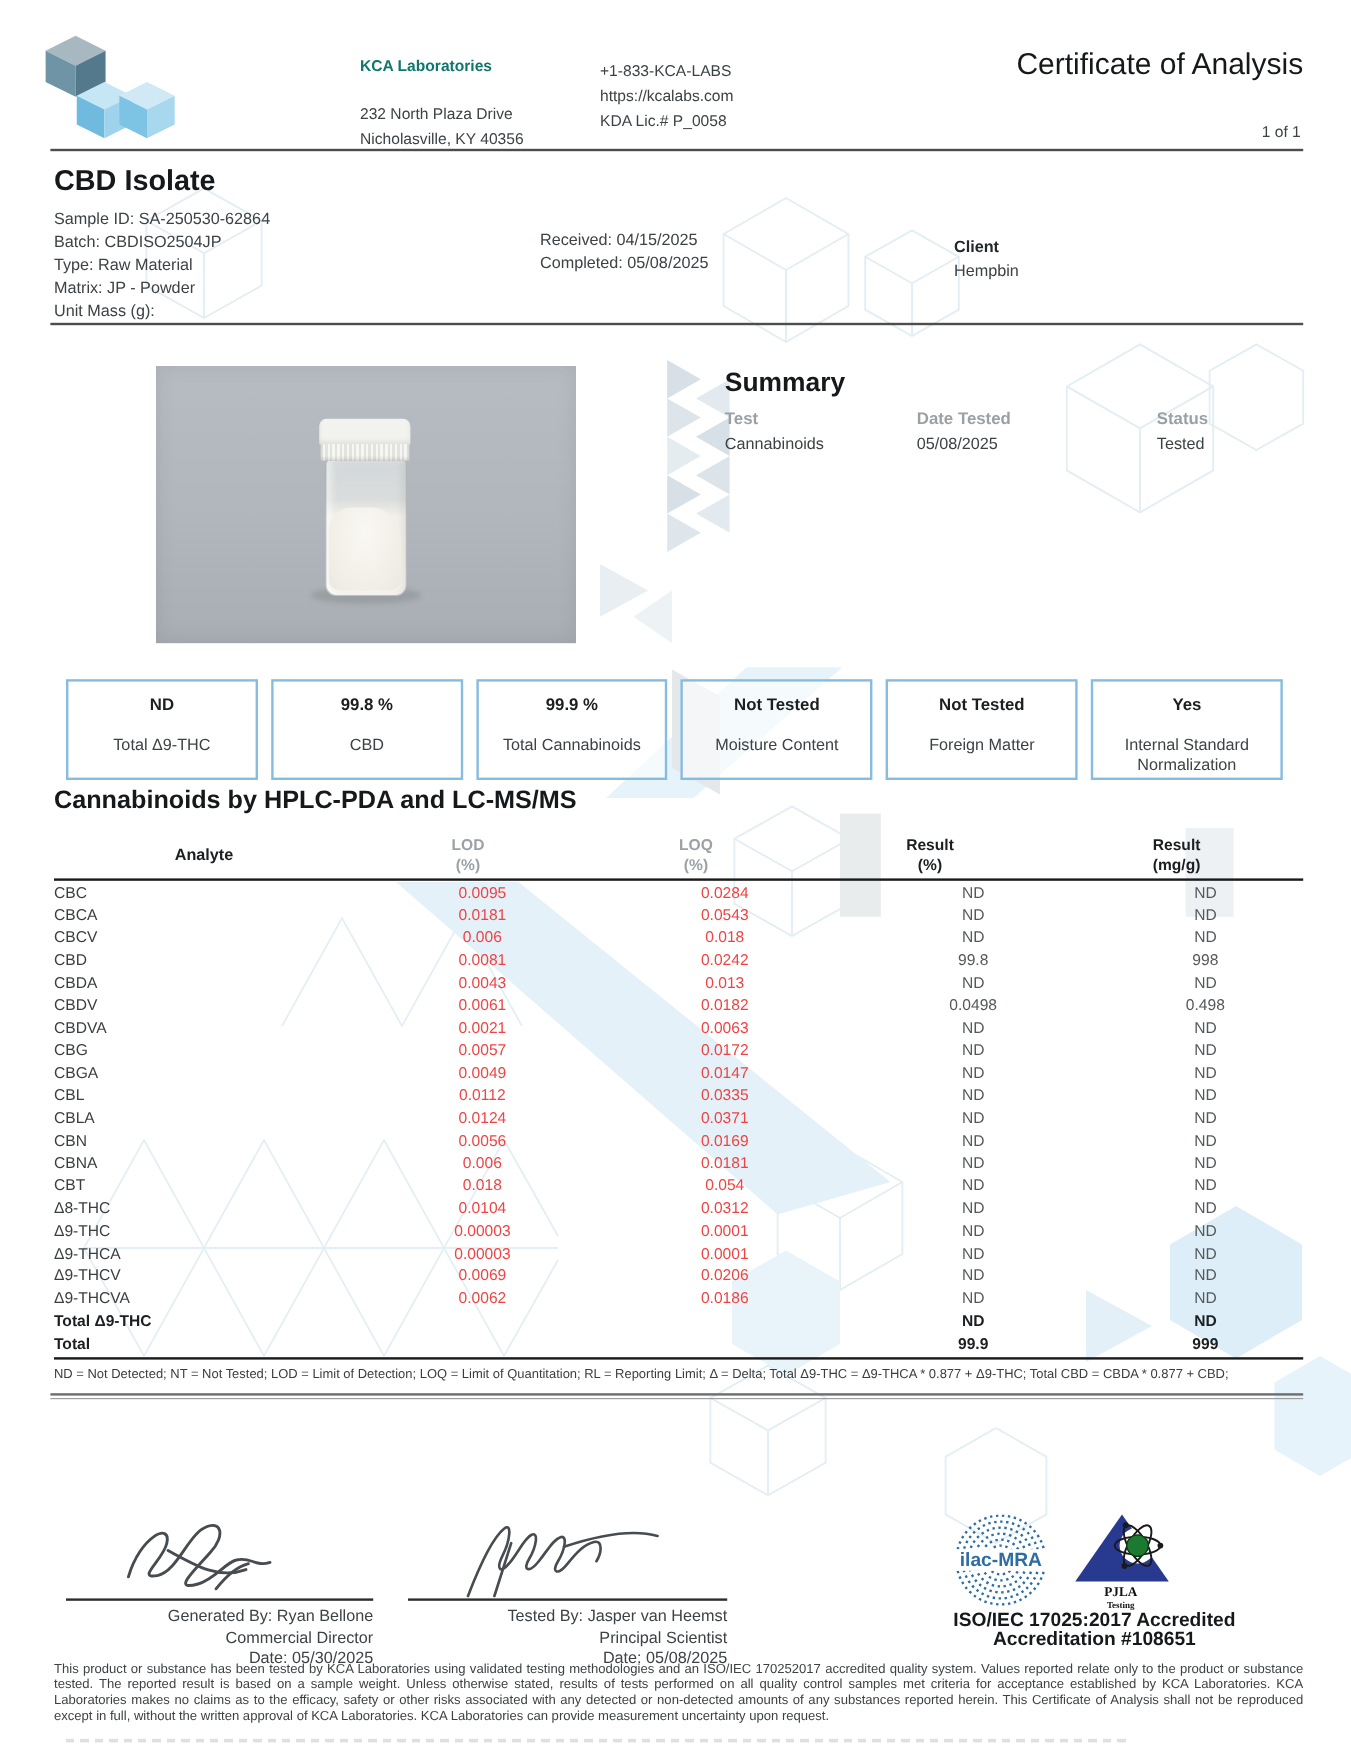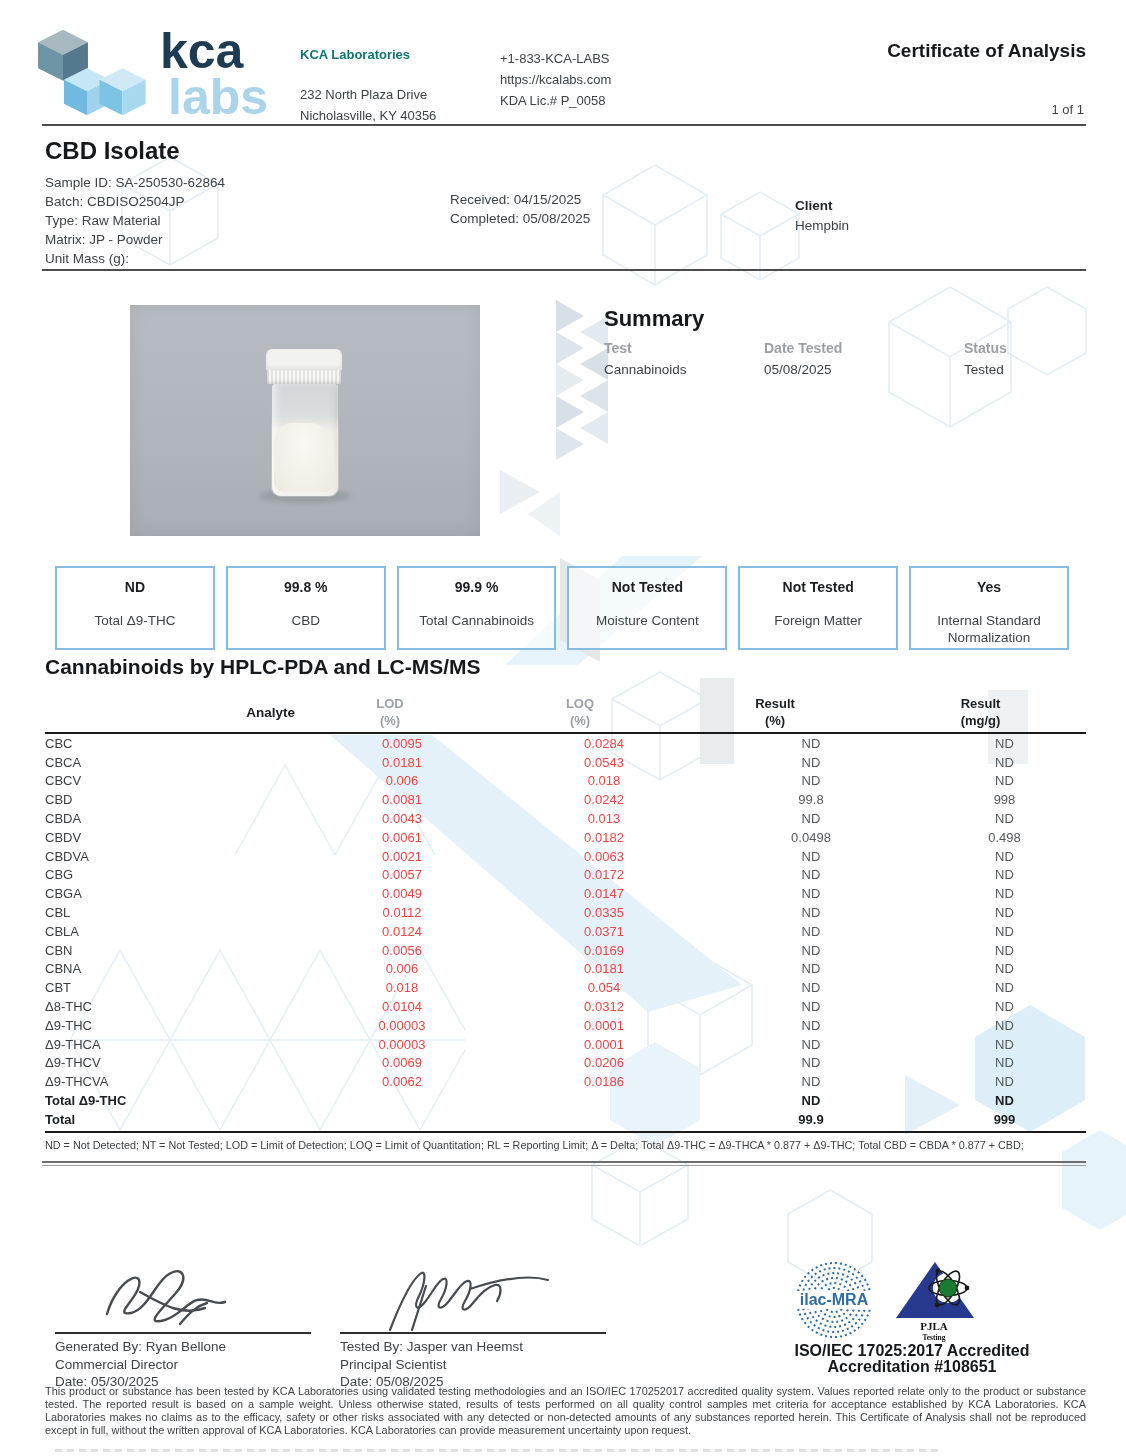--- a/index.html
+++ b/index.html
@@ -10,21 +10,21 @@
   .z{z-index:1;}
 
   
   .logo{left:28px;top:26px;width:300px;height:104px;display:flex;align-items:flex-start;}
   .logo-text{margin-left:14px;margin-top:2px;line-height:0.92;font-weight:bold;font-size:50px;letter-spacing:0px;}
   .logo-kca{color:#1e3c51;}
   .logo-labs{color:#a9d4ea;margin-left:8px;}
   .company{left:300px;top:44px;font-size:13px;line-height:21px;color:#3c4246;}
   .company .cname{font-size:13px;font-weight:bold;color:#0f766e;margin-bottom:19px;}
   .contact{left:500px;top:48px;font-size:13px;line-height:21px;color:#3c4246;}
-  .coa-title{right:40px;top:40px;font-size:19px;font-weight:bold;color:#16191c;text-align:center;}
+  .coa-title{right:40px;top:40px;font-size:25px;font-weight:normal;color:#16191c;text-align:center;}
   .page-num{right:42px;top:102px;font-size:13px;color:#3c4246;text-align:right;}
   .hr1{left:42px;right:40px;top:124px;height:2px;background:#4d4d4d;}
   .hr2{left:42px;right:40px;top:269px;height:2px;background:#4d4d4d;}
 
   
   .product-title{left:45px;top:137px;font-size:24px;font-weight:bold;color:#16191c;}
   .sample-info{left:45px;top:173px;font-size:13.5px;line-height:19px;color:#3c4246;}
   .dates{left:450px;top:190px;font-size:13.5px;line-height:19px;color:#3c4246;}
   .client{left:795px;top:196px;font-size:13.5px;line-height:20px;color:#3c4246;}
   .client .clabel{font-weight:bold;color:#24282b;}
@@ -62,39 +62,39 @@
         display:flex;flex-direction:column;align-items:center;padding-top:11px;box-sizing:border-box;}
   .rbox .bval{font-size:14px;font-weight:bold;color:#1b1f22;}
   .rbox .blabel{font-size:13.5px;color:#3c4246;margin-top:17px;text-align:center;line-height:17px;padding:0 6px;}
 
   
   .cann-title{left:45px;top:655px;font-size:21px;font-weight:bold;color:#16191c;}
   .table{left:45px;top:694px;width:1041px;}
   .thead,.trow{display:grid;grid-template-columns:250px 190px 190px 200px 1fr;}
   .thead{height:36px;align-items:center;}
   .thcell{text-align:center;font-size:13px;line-height:17px;}
-  .thcell.analyte{text-align:right;font-weight:bold;color:#1b1f22;font-size:13.5px;}
+  .thcell.analyte{text-align:center;font-weight:bold;color:#1b1f22;font-size:13.5px;}
   .thcell .gray{color:#9ba1a6;font-weight:bold;}
   .thcell .dark{color:#1b1f22;font-weight:bold;}
   .hline{height:2px;background:#1a1a1a;margin-top:2px;}
   .trow{height:18.8px;align-items:center;font-size:13px;gap:12px;}
   .tcell{white-space:nowrap;}
   .tcell.analyte{text-align:left;color:#3a3e41;}
   .tcell.lod,.tcell.loq{text-align:center;color:#ef4444;}
   .tcell.res,.tcell.res2{text-align:center;color:#54585b;}
   .trow.bold .tcell{font-weight:bold;color:#1b1f22;}
   .footnote{left:45px;top:1139px;width:1041px;font-size:10.8px;color:#3a3e41;}
   .double-rule{left:42px;right:40px;top:1161px;height:2px;border-top:2px solid #6e6e6e;border-bottom:1px solid #9d9d9d;}
 
   
   .sig-svg{z-index:1;}
   .sigline{height:2px;background:#2d2d2d;}
   .sigline1{left:55px;top:1332px;width:256px;}
   .sigline2{left:340px;top:1332px;width:266px;}
-  .sigblock{font-size:13.5px;line-height:17.5px;color:#3c4246;text-align:left;}
+  .sigblock{font-size:13.5px;line-height:17.5px;color:#3c4246;text-align:right;}
   .sigblock1{left:55px;top:1338px;width:256px;}
   .sigblock2{left:340px;top:1338px;width:266px;}
   .iso-block{left:772px;top:1343px;width:280px;text-align:center;font-size:16px;font-weight:bold;
              color:#16191c;line-height:16px;}
 
   .disclaimer{left:45px;top:1385px;width:1041px;font-size:10.9px;line-height:13.1px;color:#3e4245;text-align:justify;}
   .cutoff{left:55px;top:1449px;width:888px;height:3px;opacity:0.45;
           background:repeating-linear-gradient(90deg,#b9b9b9 0 7px,transparent 7px 12px);}
 </style>
 </head>
@@ -164,24 +164,20 @@
       <polygon points="35,4 61,17 35,30 9,17" fill="#a7b8c0"></polygon>
       <polygon points="9,17 35,30 35,57 9,44" fill="#6e94a6"></polygon>
       <polygon points="61,17 35,30 35,57 61,44" fill="#54798d"></polygon>
       <polygon points="60,44 84,56 60,68 36,56" fill="#c5e6f4"></polygon>
       <polygon points="36,56 60,68 60,93 36,81" fill="#6fbade"></polygon>
       <polygon points="84,56 60,68 60,93 84,81" fill="#9fd2ec"></polygon>
       <polygon points="97,44 121,56 97,68 73,56" fill="#cfeaf6"></polygon>
       <polygon points="73,56 97,68 97,93 73,81" fill="#7cc3e4"></polygon>
       <polygon points="121,56 97,68 97,93 121,81" fill="#a8d8ee"></polygon>
     </svg>
-    <div class="logo-text">
-      <div class="logo-kca">kca</div>
-      <div class="logo-labs">labs</div>
-    </div>
   </div>
 
   <div class="company z">
     <div class="cname">KCA Laboratories</div>
     <div>232 North Plaza Drive</div>
     <div>Nicholasville, KY 40356</div>
   </div>
 
   <div class="contact z">
     <div>+1-833-KCA-LABS</div>

